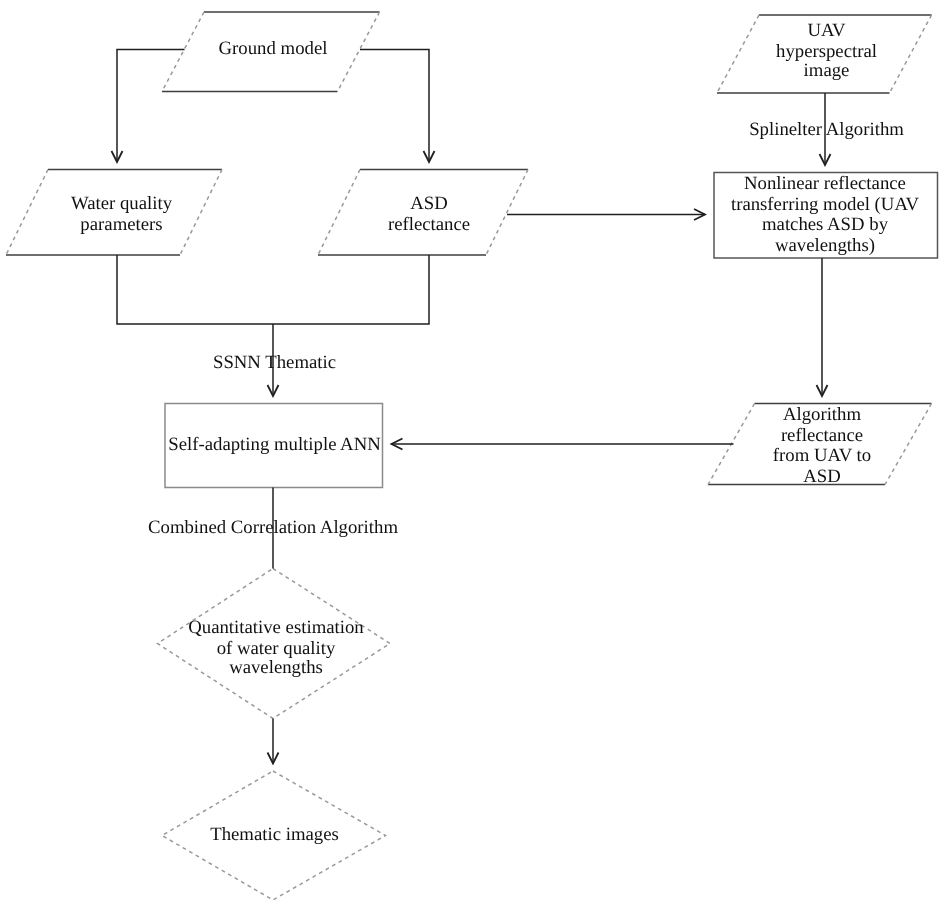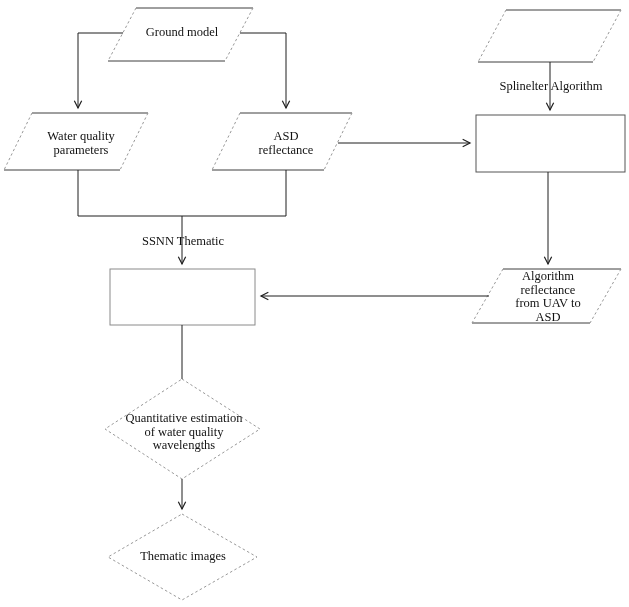--- a/index.html
+++ b/index.html
@@ -75,29 +75,38 @@
     <path d="M550,62 V110" fill="none" stroke="#1f1f1f" stroke-width="1" marker-end="url(#arrow)"></path>
     <path d="M78,170 V216 H286 V170" fill="none" stroke="#1f1f1f" stroke-width="1"></path>
     <path d="M182,216 V264" fill="none" stroke="#1f1f1f" stroke-width="1" marker-end="url(#arrow)"></path>
     <path d="M548,172 V264" fill="none" stroke="#1f1f1f" stroke-width="1" marker-end="url(#arrow)"></path>
     <path d="M489,296 H261" fill="none" stroke="#1f1f1f" stroke-width="1" marker-end="url(#arrow)"></path>
     <path d="M182,325 V379" fill="none" stroke="#1f1f1f" stroke-width="1"></path>
     <path d="M182,479 V509" fill="none" stroke="#1f1f1f" stroke-width="1" marker-end="url(#arrow)"></path>
   </svg>
 
   <div class="label" style="left:182px; top:33px">Ground model</div>
+  <div class="label" style="left:551px; top:34px">UAV
+hyperspectral
+image</div>
   <div class="label" style="left:81px; top:143px">Water quality
 parameters</div>
   <div class="label" style="left:286px; top:143px">ASD
 reflectance</div>
+  <div class="label" style="left:550px; top:143px">Nonlinear reflectance
+transferring model (UAV
+matches ASD by
+wavelengths)</div>
   <div class="label" style="left:548px; top:297px">Algorithm
 reflectance
 from UAV to
 ASD</div>
+  <div class="label" style="left:183px; top:297px">Self-adapting multiple ANN</div>
   <div class="label" style="left:184px; top:432px">Quantitative estimation
 of water quality
 wavelengths</div>
   <div class="label" style="left:183px; top:557px">Thematic images</div>
 
   <div class="label" style="left:551px; top:87px">Splinelter Algorithm</div>
   <div class="label" style="left:183px; top:242px">SSNN Thematic</div>
+  <div class="label" style="left:182px; top:352px">Combined Correlation Algorithm</div>
 
 </div>
 
 </body></html>

